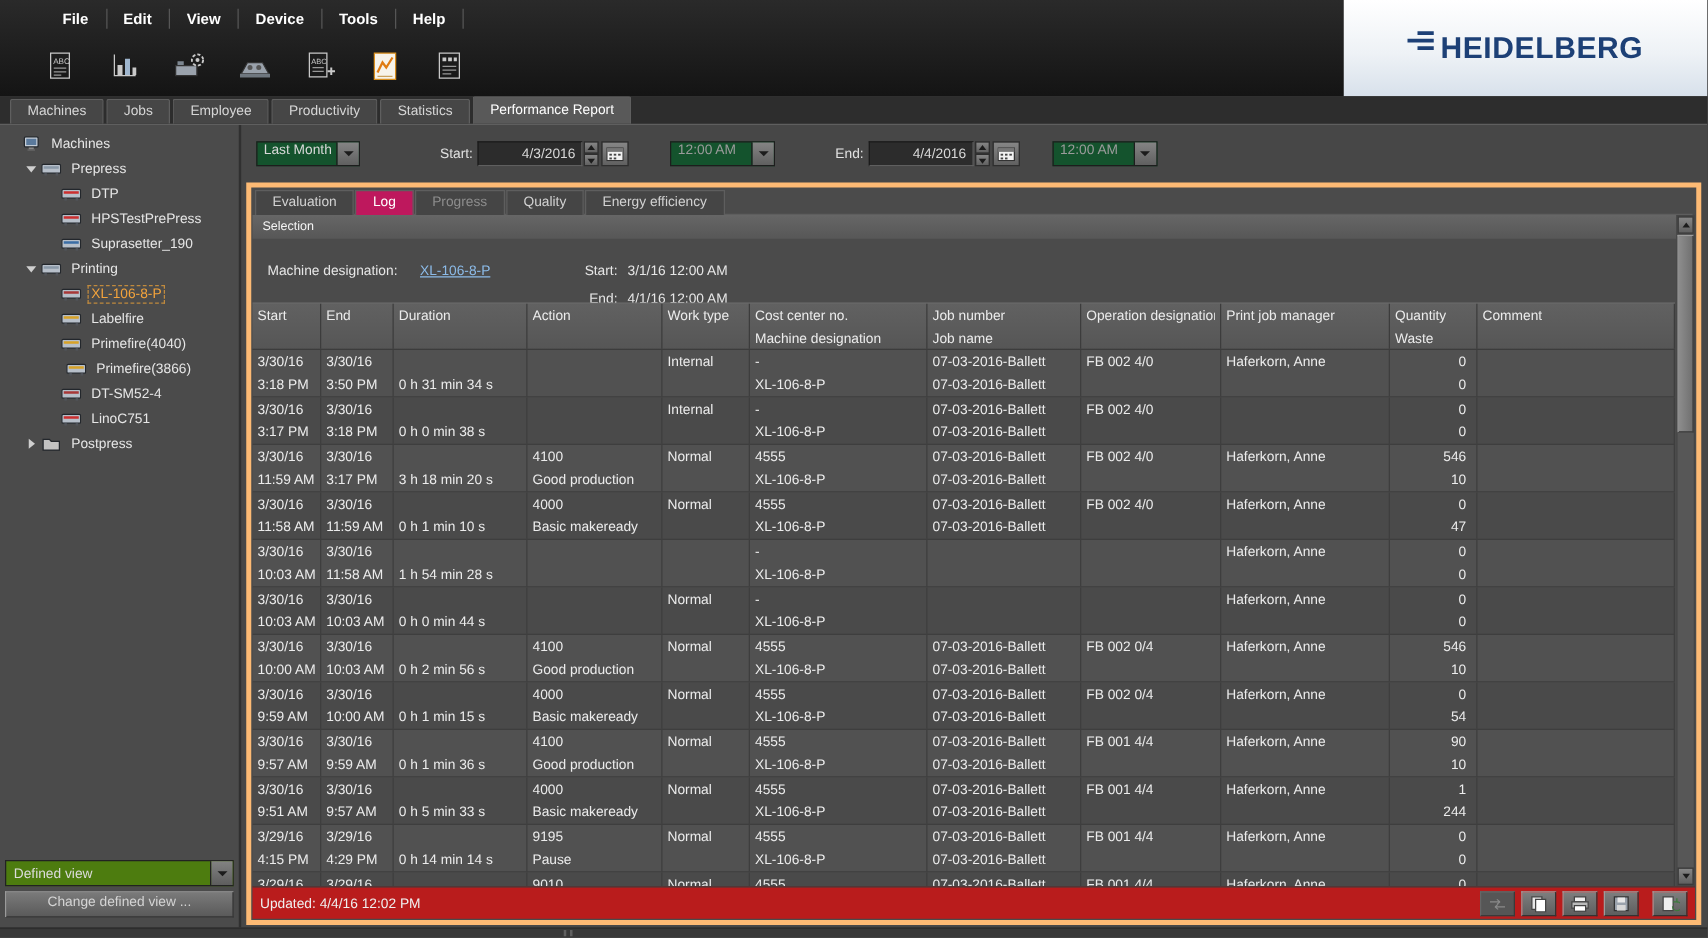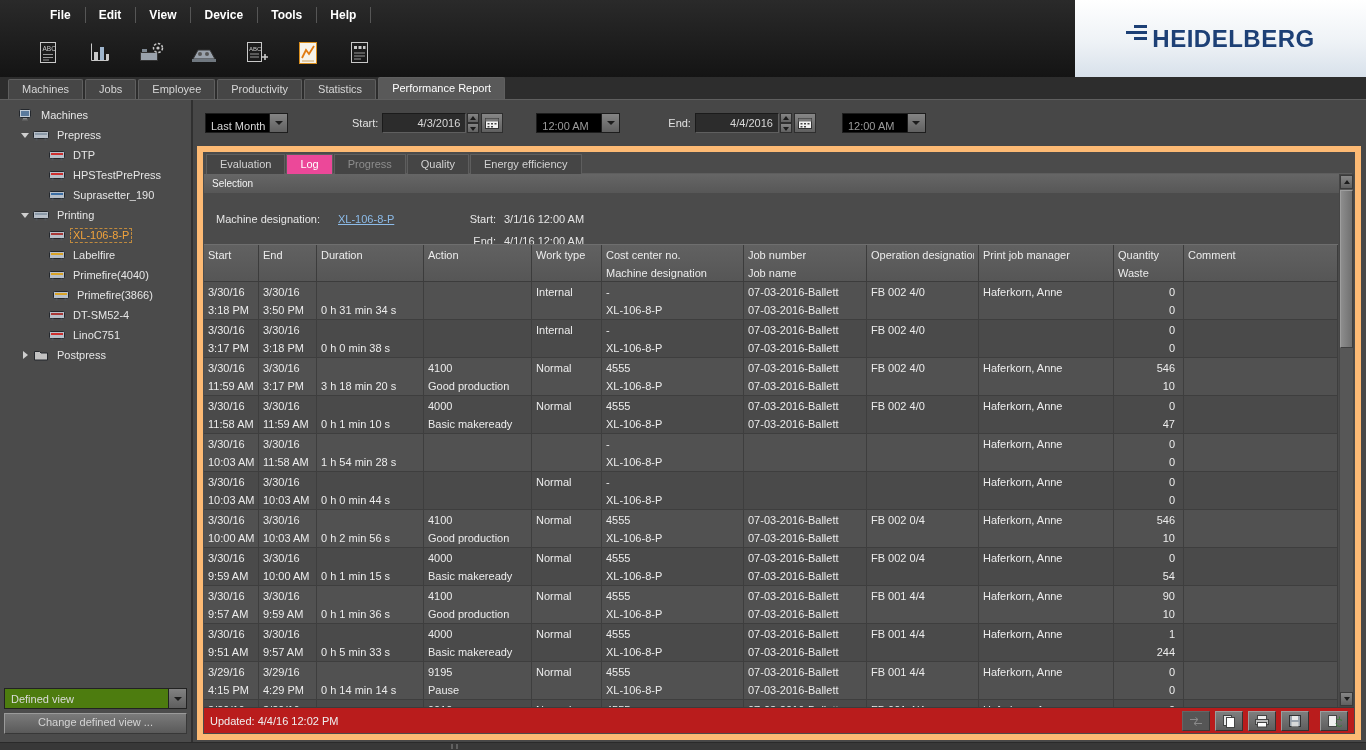--- a/index.html
+++ b/index.html
@@ -36,41 +36,41 @@
   .tree-label{padding:0 2px;border:1px solid transparent;line-height:13px;}
   .tree-label.selected{color:#f2a33c;border:1px dashed #c08a3e;}
   .defined-view{height:19px;margin:2px 4px;background:#4d7c0f;border:1px solid #222;display:flex;align-items:center;flex:none;}
   .dv-text{flex:1;padding-left:6px;color:#dcdcdc;}
   .dv-btn{width:17px;align-self:stretch;background:linear-gradient(#828282,#5e5e5e);border-left:1px solid #222;display:flex;align-items:center;justify-content:center;}
   .arr-down{width:0;height:0;border-left:4px solid transparent;border-right:4px solid transparent;border-top:4px solid #1c1c1c;}
   .change-view-btn{height:19px;margin:2px 4px 8px;background:linear-gradient(#7a7a7a,#5a5a5a);border:1px solid #383838;border-top-color:#9a9a9a;border-left-color:#9a9a9a;color:#d4d4d4;text-align:center;line-height:17px;flex:none;cursor:default;}
 
   
   .filter-bar{position:absolute;top:104px;left:195px;right:4px;height:38px;display:flex;align-items:center;}
-  .combo{height:20px;background:#000000;border:1px solid #1d1d1d;display:flex;align-items:flex-end;box-sizing:border-box;}
+  .combo{height:20px;background:#14532d;border:1px solid #1d1d1d;display:flex;align-items:flex-start;box-sizing:border-box;}
   .combo-text{flex:1;padding:0 5px;color:#d8d8d8;overflow:hidden;white-space:nowrap;}
   .combo-text.dim{color:#9b9b9b;}
   .combo-btn{width:17px;align-self:stretch;background:linear-gradient(#848484,#606060);border-left:1px solid #1d1d1d;display:flex;align-items:center;justify-content:center;}
   .combo.period{width:83px;margin-left:10px;}
   .combo.time{width:84px;}
   .flabel{color:#e2e2e2;}
   .lab-start{margin-left:64px;}.lab-end{margin-left:48px;}
   .date-field{width:84px;height:20px;background:#2c2c2c;border:1px solid #1b1b1b;border-bottom-color:#5f5f5f;border-right-color:#5f5f5f;color:#d8d8d8;text-align:right;line-height:18px;padding:0 5px;box-sizing:border-box;margin-left:4px;}
   .spinner{width:12px;height:20px;display:flex;flex-direction:column;margin-left:1px;}
   .spin{flex:1;background:linear-gradient(#868686,#616161);border:1px solid #2e2e2e;position:relative;}
   .spin.up:after{content:"";position:absolute;left:2px;top:2px;border-left:3px solid transparent;border-right:3px solid transparent;border-bottom:4px solid #1c1c1c;}
   .spin.down:after{content:"";position:absolute;left:2px;top:3px;border-left:3px solid transparent;border-right:3px solid transparent;border-top:4px solid #1c1c1c;}
   .cal-btn{width:22px;height:20px;background:linear-gradient(#868686,#606060);border:1px solid #2e2e2e;margin-left:2px;display:flex;align-items:center;justify-content:center;box-sizing:border-box;}
   .t-start{margin-left:33px;}.t-end{margin-left:26px;}
 
   
-  .red-panel{position:absolute;top:146px;left:197px;right:5px;bottom:10px;border:6px solid #fdba74;background:#4b4b4b;}
+  .red-panel{position:absolute;top:146px;left:197px;right:5px;bottom:10px;border:4px solid #fdba74;background:#4b4b4b;}
   .panel-tabs{position:absolute;top:2px;left:3px;right:3px;height:20px;display:flex;gap:1px;border-bottom:1px solid #5e5e5e;box-sizing:border-box;}
   .panel-tab{padding:0 13px;line-height:18px;height:19px;background:#454545;color:#d2d2d2;border:1px solid #5e5e5e;border-bottom:none;}
-  .panel-tab.active{background:#ec4899;color:#fff;}
+  .panel-tab.active{background:#be185d;color:#fff;}
   .panel-tab.disabled{color:#8d8d8d;}
   .selection-header{position:absolute;top:22px;left:1px;right:1px;height:19px;background:linear-gradient(#666,#575757);line-height:19px;padding-left:8px;font-size:10px;color:#f4f4f4;box-sizing:border-box;}
   .selection-info{position:absolute;top:55px;left:1px;right:17px;height:51px;}
   .sel-abs{position:absolute;white-space:nowrap;}
   .sel-lab{width:62px;text-align:right;}
   .sel-link{color:#8cbbe8;text-decoration:underline;cursor:pointer;}
 
   .table-header{position:absolute;top:92px;left:1px;right:17px;height:38px;display:flex;background:linear-gradient(#616161,#565656);border-top:1px solid #6e6e6e;border-bottom:1px solid #3c3c3c;box-sizing:border-box;}
   .hcell{border-right:1px solid #3c3c3c;padding:1px 4px;box-sizing:border-box;overflow:hidden;}
   .table-body{position:absolute;top:130px;left:1px;right:17px;bottom:27px;overflow:hidden;}

